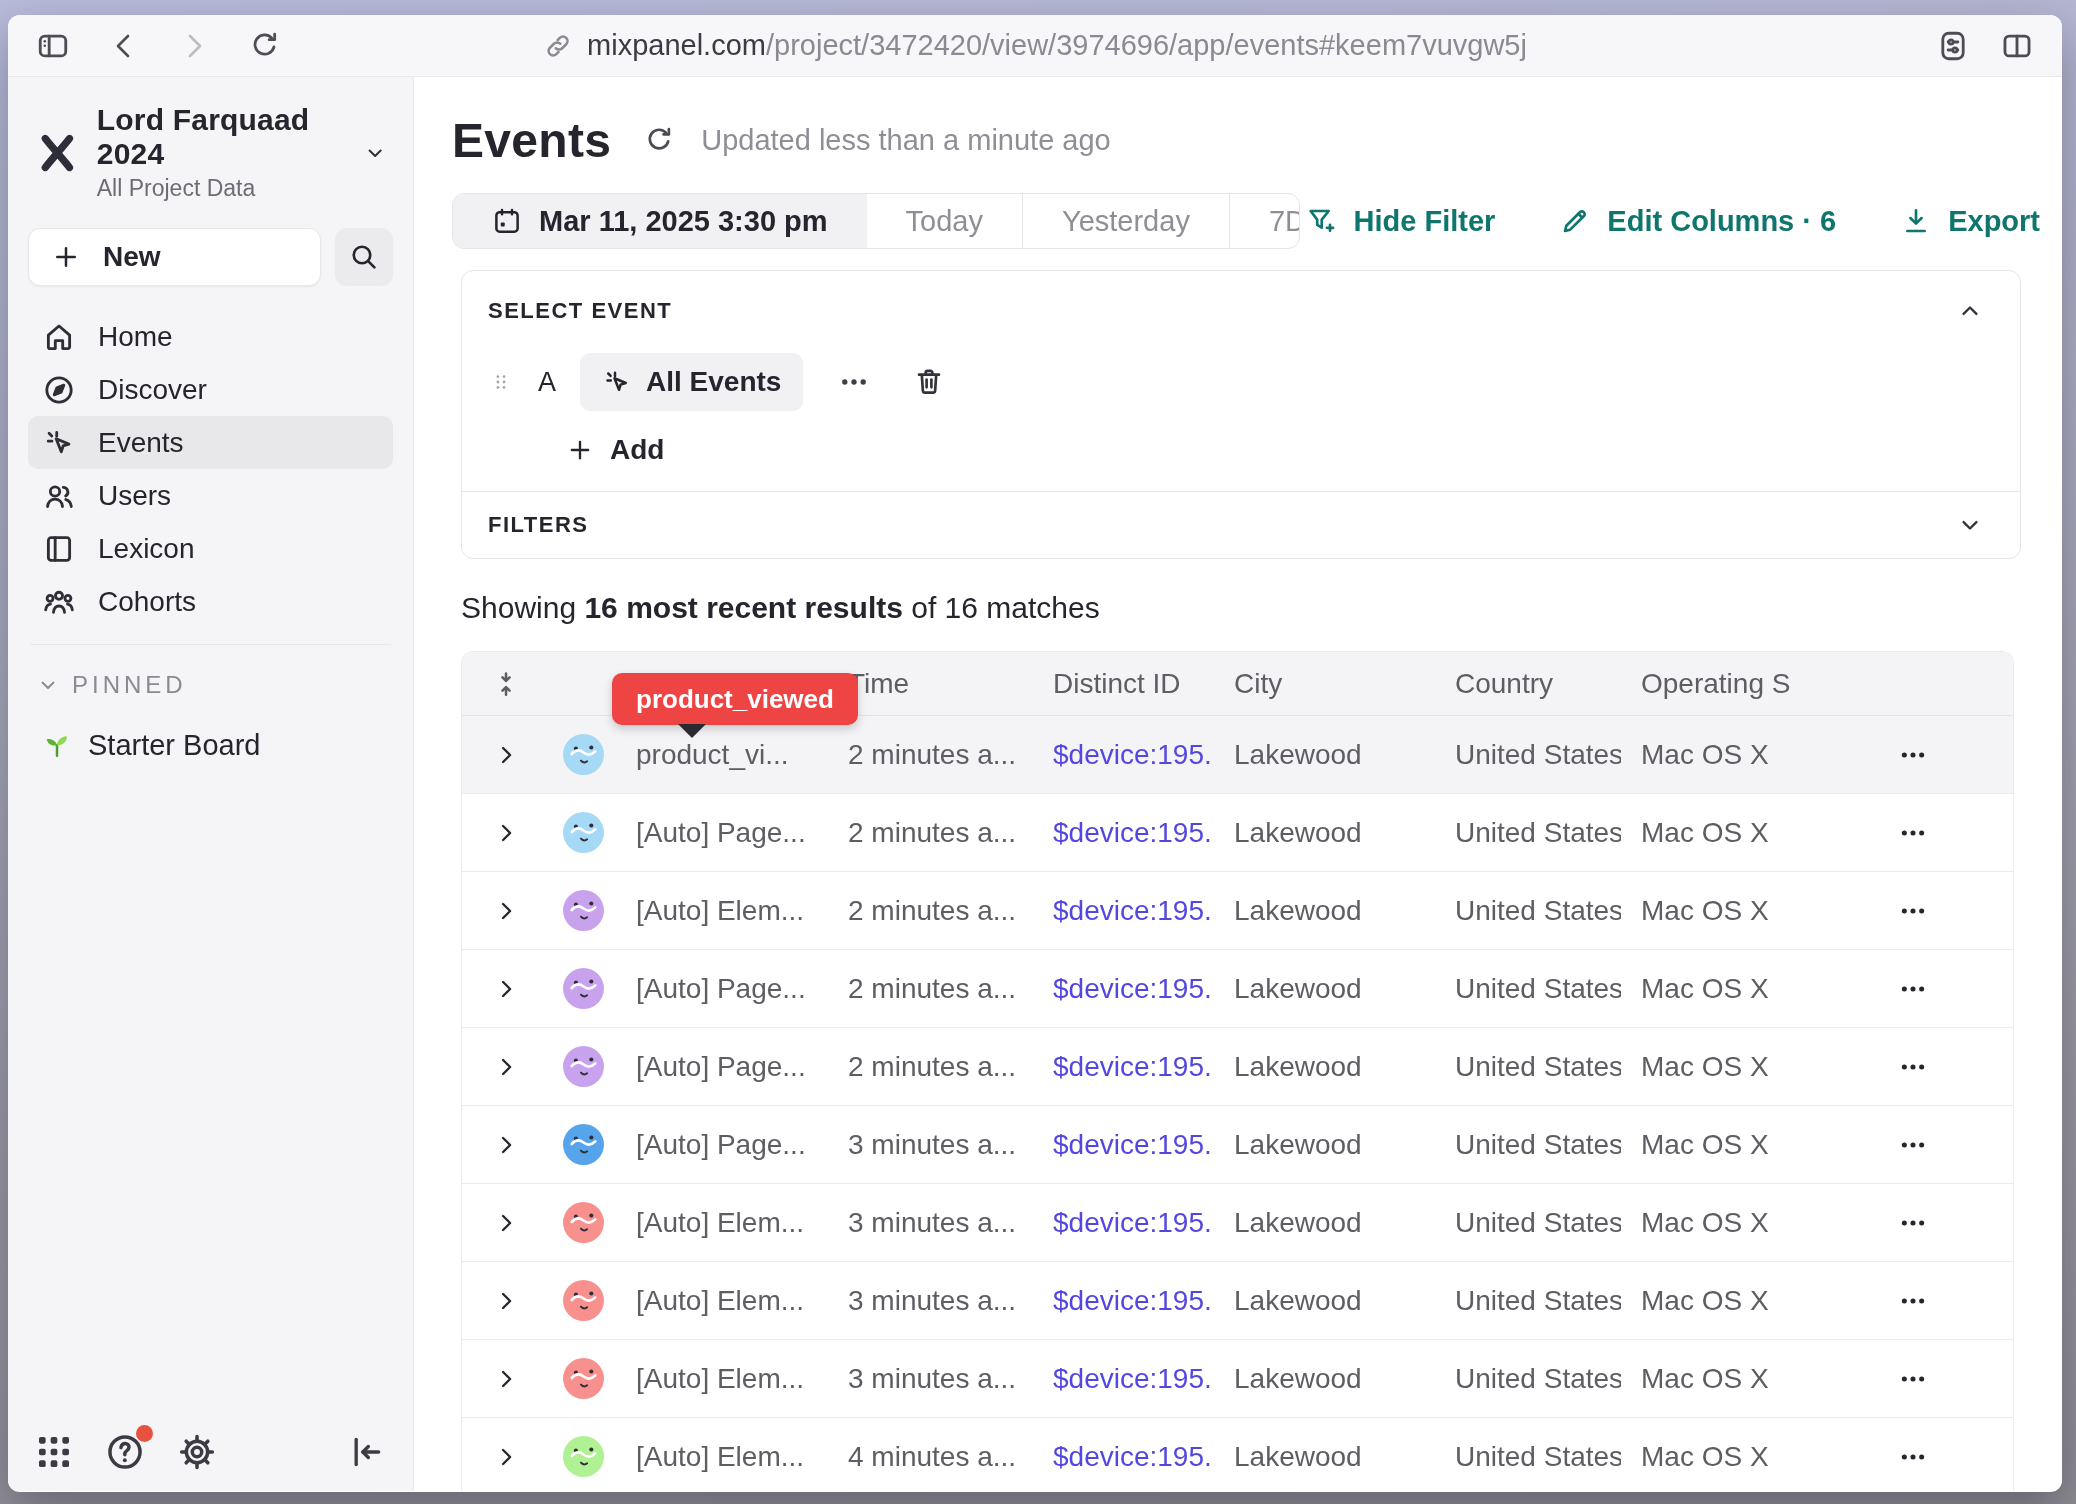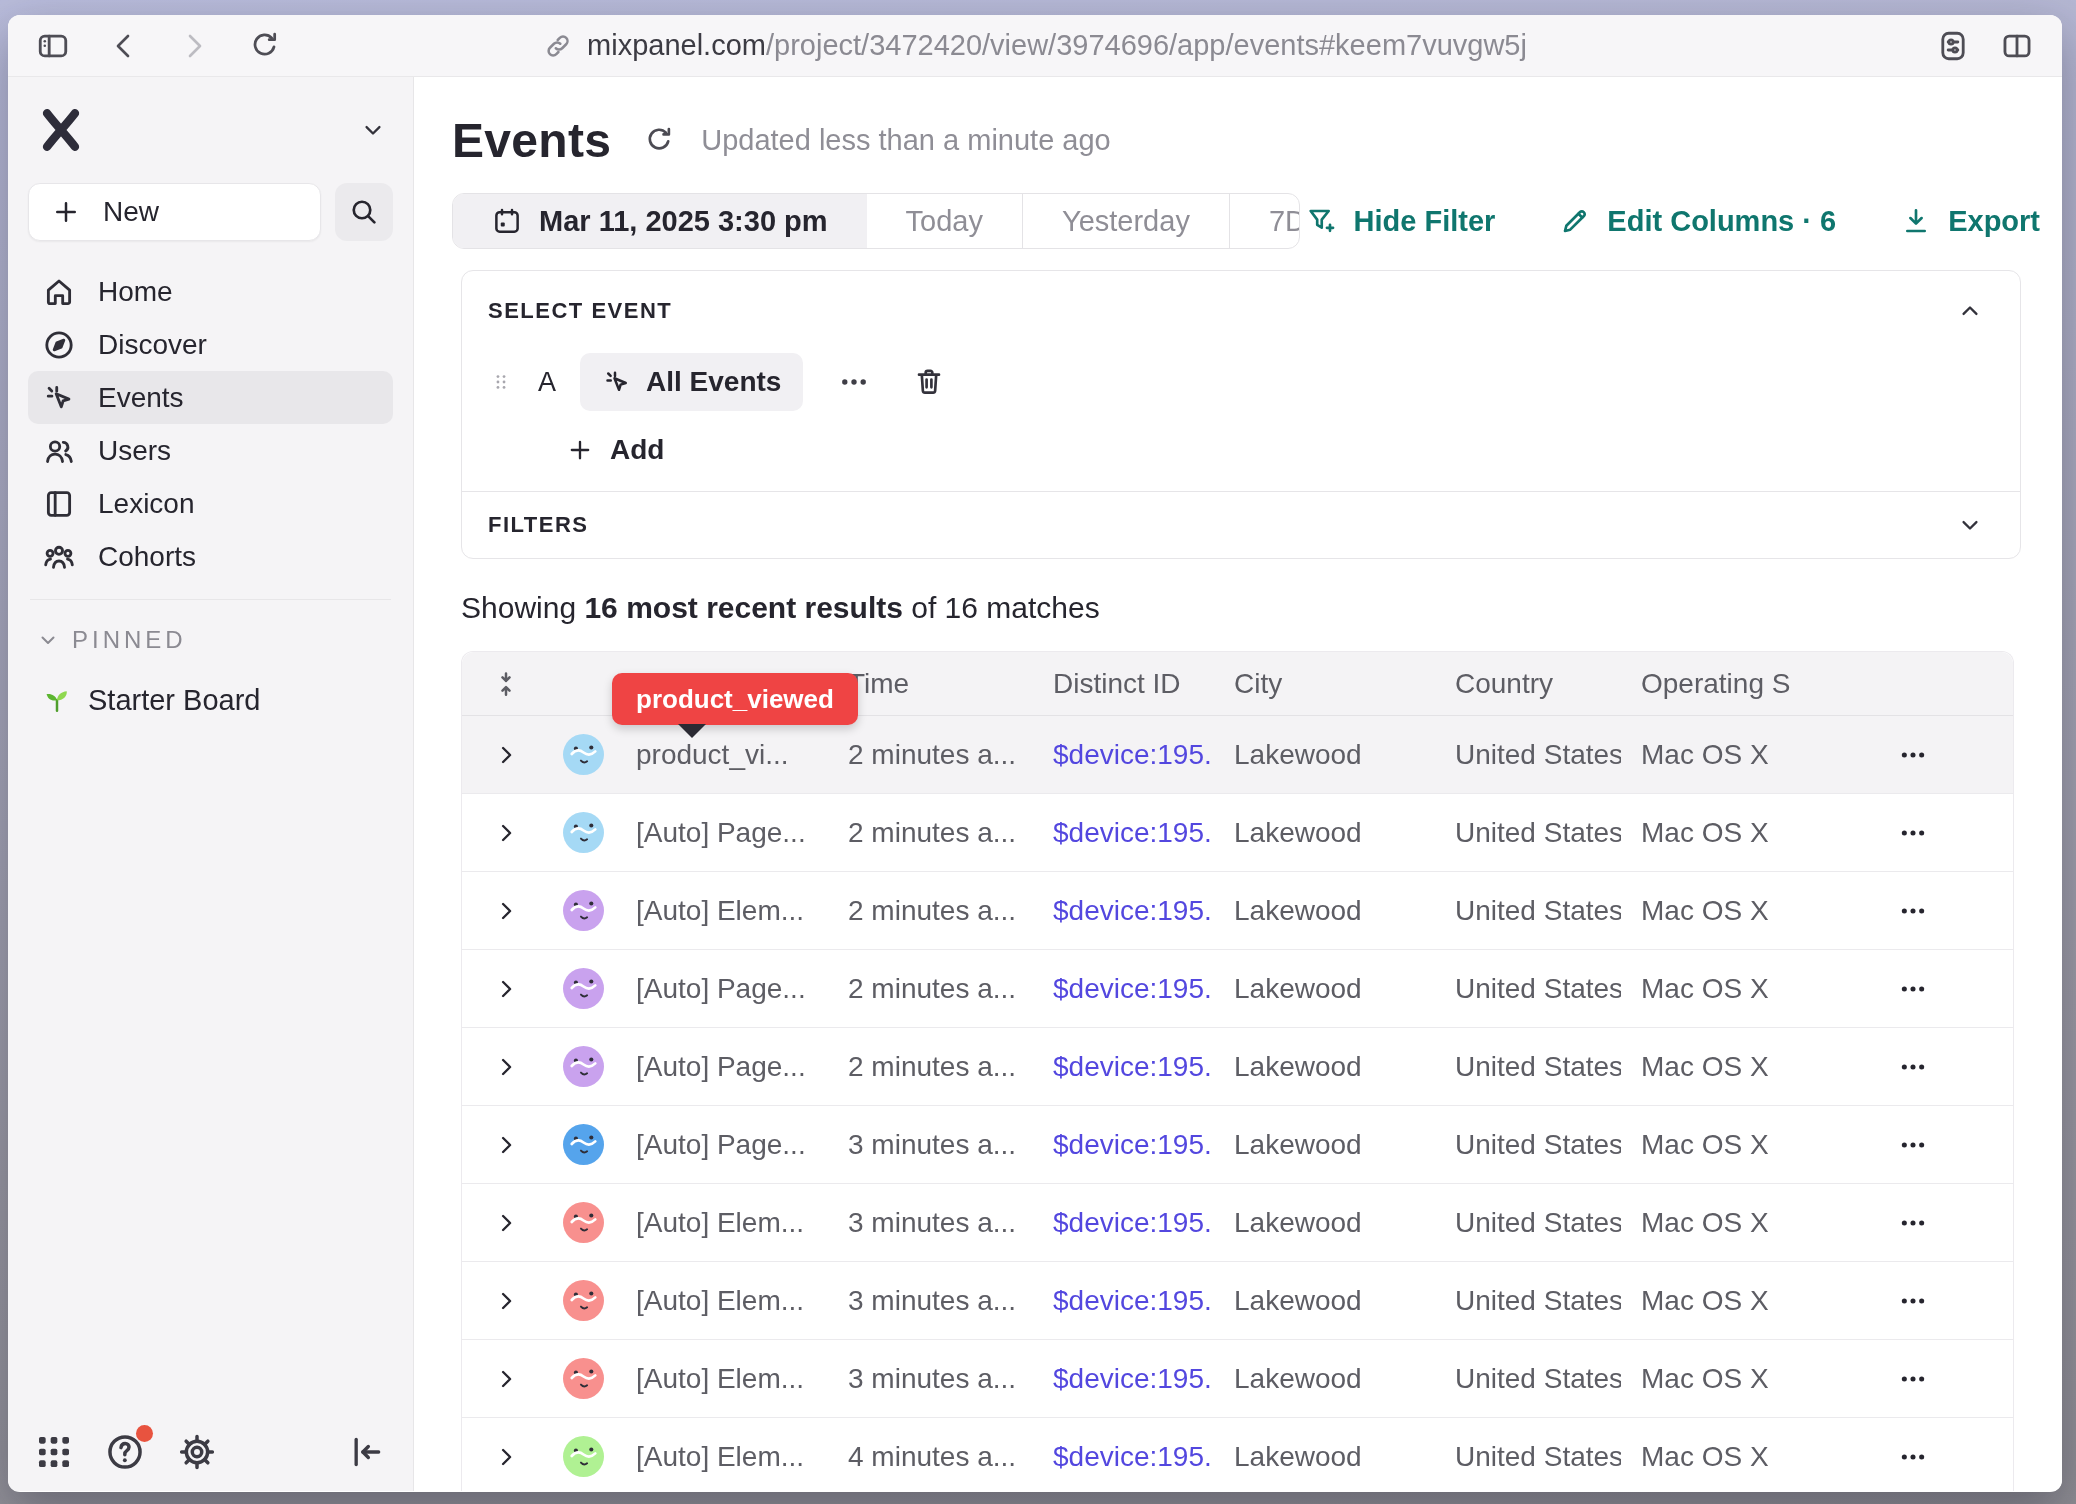--- a/index.html
+++ b/index.html
@@ -20,21 +20,21 @@
   .ic{display:block;fill:none;stroke:currentColor;stroke-width:2;stroke-linecap:round;stroke-linejoin:round;}
   
   .app{display:flex;height:calc(100% - 63px);}
   .sidebar{width:406px;background:#f5f4f6;border-right:1px solid #e7e6e8;display:flex;flex-direction:column;padding:0 20px;flex-shrink:0;}
   .project-row{margin-top:26px;display:flex;align-items:center;gap:16px;padding:0 6px;cursor:pointer;}
   .proj-text{display:flex;flex-direction:column;gap:4px;}
   .proj-name{font-size:30px;font-weight:700;color:#26252e;letter-spacing:.2px;}
   .proj-scope{font-size:23px;color:#6d6c75;}
   .proj-chev{margin-left:auto;color:#33323b;}
   .new-row{margin-top:26px;display:flex;gap:14px;}
-  .new-btn{flex:1;height:58px;background:#fff;border:1px solid #e7e6e9;border-radius:12px;display:flex;align-items:center;gap:22px;padding:0 22px;font-size:28px;font-weight:400;color:#26252e;cursor:pointer;box-shadow:0 1px 2px rgba(0,0,0,.05);}
+  .new-btn{flex:1;height:58px;background:#fff;border:1px solid #e7e6e9;border-radius:12px;display:flex;align-items:center;gap:22px;padding:0 22px;font-size:28px;font-weight:700;color:#26252e;cursor:pointer;box-shadow:0 1px 2px rgba(0,0,0,.05);}
   .search-btn{width:58px;height:58px;background:#ebeaed;border:none;border-radius:12px;display:flex;align-items:center;justify-content:center;color:#26252e;cursor:pointer;}
   .side-nav{margin-top:24px;display:flex;flex-direction:column;}
   .nav-item{height:53px;display:flex;align-items:center;gap:22px;padding:0 14px;border-radius:10px;font-size:28px;color:#26252e;cursor:pointer;background:none;border:none;text-align:left;}
   .nav-item.active{background:#e8e7ea;}
   .nav-item .ic{color:#2f2e37;}
   .side-divider{height:1px;background:#e7e6e8;margin:16px 2px 0 2px;}
   .pinned-head{margin-top:26px;display:flex;align-items:center;gap:12px;padding:0 8px;color:#8b8a92;cursor:pointer;}
   .pinned-label{font-size:24px;font-weight:400;letter-spacing:4px;text-align:right;}
   .pinned-list{margin-top:20px;display:flex;flex-direction:column;}
   .pinned-item{height:52px;display:flex;align-items:center;gap:16px;padding:0 14px;font-size:29px;color:#26252e;border-radius:10px;cursor:pointer;background:none;border:none;text-align:center;}
@@ -151,20 +151,24 @@
     </div>
   </div>
 
   <div class="app">
 
     <div class="sidebar">
       <div class="project-row">
         <svg width="54" height="54" viewBox="0 0 58 58">
             <path d="M14 11 C 24 24, 34 34, 44 47 M44 11 C 34 24, 24 34, 14 47" stroke="#2e2d3a" stroke-width="9" stroke-linecap="round" fill="none"></path>
           </svg>
+        <div class="proj-text">
+          <span class="proj-name">Lord Farquaad 2024</span>
+          <span class="proj-scope">All Project Data</span>
+        </div>
         <svg class="ic proj-chev" width="28" height="28" viewBox="0 0 24 24" stroke-width="2.4">
             <path d="M6.5 9.5 12 15l5.5-5.5"></path>
           </svg>
       </div>
 
       <div class="new-row">
         <button class="new-btn">
           <svg class="ic" width="30" height="30" viewBox="0 0 24 24">
               <path d="M12 5v14M5 12h14"></path>
             </svg>

